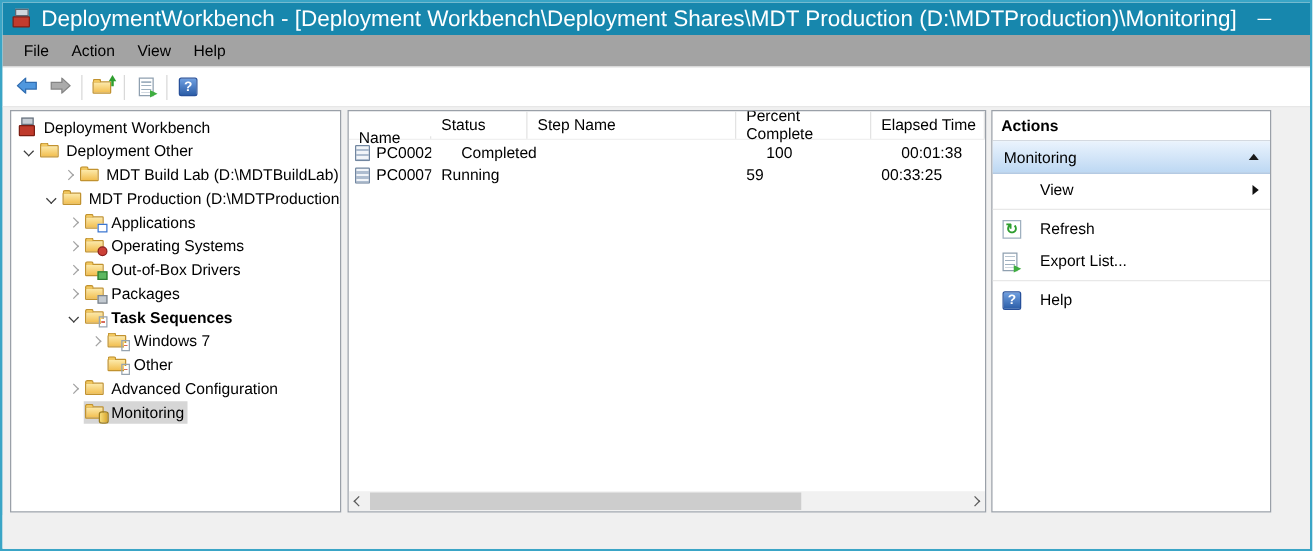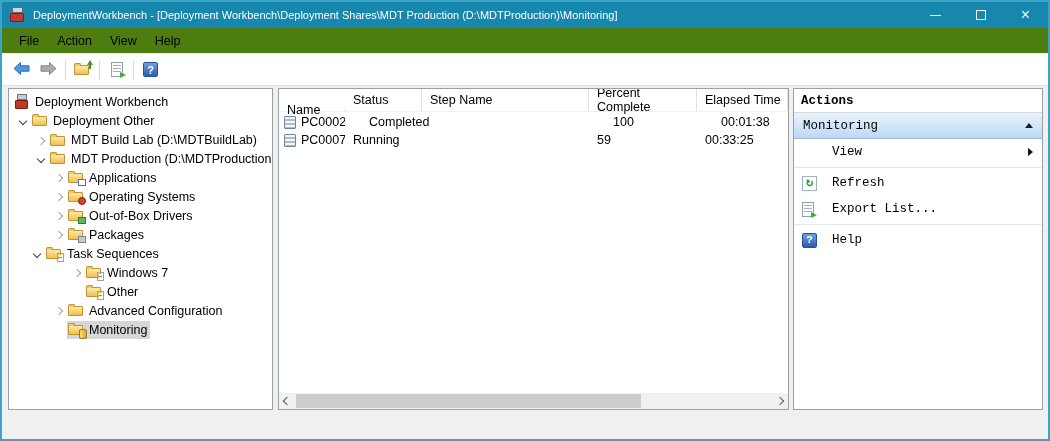--- a/index.html
+++ b/index.html
@@ -6,39 +6,39 @@
   .window {
     position:relative; width:1050px; height:441px; box-sizing:border-box;
     border:2px solid #3AA5C6; background:#f0f0f0; overflow:hidden;
     font-family:"Liberation Sans", sans-serif; font-size:12px; color:#000;
   }
   
   .titlebar { height:26px; background:#1787AD; display:flex; align-items:center; color:#fff; }
   .app-icon { position:relative; width:16px; height:16px; margin:0 7px 0 8px; flex:none; }
   .app-icon .wb-win { position:absolute; top:0; left:2px; width:11px; height:6px; background:#cfd6dd; border:1px solid #5f6a76; box-sizing:border-box; }
   .app-icon .wb-box { position:absolute; bottom:1px; left:0; width:14px; height:9px; background:#c23b2e; border:1px solid #7e1f16; box-sizing:border-box; border-radius:1px; }
-  .title-text { white-space:nowrap; font-size:11px; }
+  .title-text { white-space:nowrap; font-size:18px; }
   .win-controls { margin-left:auto; display:flex; height:100%; }
   .win-btn { width:45px; height:100%; display:flex; align-items:center; justify-content:center; }
   .min-glyph { width:11px; height:1px; background:#fff; display:block; }
   .max-glyph { width:10px; height:10px; border:1px solid #fff; display:block; box-sizing:border-box; }
   .close-glyph { color:#fff; font-size:16px; line-height:1; }
   
-  .menubar { height:25px; background:#4d7c0f; display:flex; align-items:center; padding-left:8px; border-bottom:1px solid #ededed; }
+  .menubar { height:25px; background:#a3a3a3; display:flex; align-items:center; padding-left:8px; border-bottom:1px solid #ededed; }
   .menu-item { padding:4px 9px; font-size:12.5px; }
   
   .toolbar { height:31px; background:#fff; display:flex; align-items:center; padding-left:6px; border-bottom:1px solid #e0e0e0; }
   .tb-btn { width:27px; height:24px; display:flex; align-items:center; justify-content:center; }
   .tb-sep { width:1px; height:20px; background:#d9d9d9; margin:0 3px; }
   
   .main { position:relative; height:354px; background:#f0f0f0; }
   .pane { position:absolute; top:2px; height:322px; background:#fff; border:1px solid #9aa0a8; box-sizing:border-box; }
   .tree-pane    { left:6px;   width:265px; overflow:hidden; }
   .list-pane    { left:276px; width:511px; overflow:hidden; }
-  .actions-pane { left:791px; width:250px; overflow:hidden;font-family:Liberation Mono, monospace; }
+  .actions-pane { left:791px; width:224px; overflow:hidden; }
   
   .tree { padding-top:3px; }
   .tree-row { height:19px; display:flex; align-items:center; }
   .chev-box { width:16px; height:16px; display:flex; align-items:center; justify-content:center; flex:none; }
   .chev { width:5px; height:5px; border-right:1.5px solid #8a8a8a; border-bottom:1.5px solid #8a8a8a; display:block; }
   .chev.collapsed { transform:rotate(-45deg); border-color:#a3a3a3; }
   .chev.expanded  { transform:rotate(45deg);  border-color:#3c3c3c; }
   .sel-wrap { display:flex; align-items:center; height:18px; padding:0 3px 0 1px; }
   .sel-wrap.selected { background:#d6d6d6; }
   .tree-label { margin-left:4px; white-space:nowrap; font-size:12.5px; }
@@ -173,21 +173,21 @@
             <span class="chev-box">
               <span class="chev expanded"></span>
             </span>
             <span class="sel-wrap">
               <span class="tree-icon">
                 <span class="folder-base"></span>
               </span>
               <span class="tree-label">Deployment Other</span>
             </span>
           </div>
-          <div class="tree-row" style="padding-left: 24px; align-items: flex-end;">
+          <div class="tree-row" style="padding-left: 38px;">
             <span class="chev-box">
               <span class="chev collapsed"></span>
             </span>
             <span class="sel-wrap">
               <span class="tree-icon">
                 <span class="folder-base"></span>
               </span>
               <span class="tree-label">MDT Build Lab (D:\MDTBuildLab)</span>
             </span>
           </div>
@@ -243,21 +243,21 @@
               <span class="chev collapsed"></span>
             </span>
             <span class="sel-wrap">
               <span class="tree-icon">
                 <span class="folder-base"></span>
                 <span class="ov ov-packages"></span>
               </span>
               <span class="tree-label">Packages</span>
             </span>
           </div>
-          <div class="tree-row" style="padding-left: 20px;">
+          <div class="tree-row" style="padding-left: 42px; font-weight: bold;">
             <span class="chev-box">
               <span class="chev expanded"></span>
             </span>
             <span class="sel-wrap">
               <span class="tree-icon">
                 <span class="folder-base"></span>
                 <span class="ov ov-doc"></span>
               </span>
               <span class="tree-label">Task Sequences</span>
             </span>

